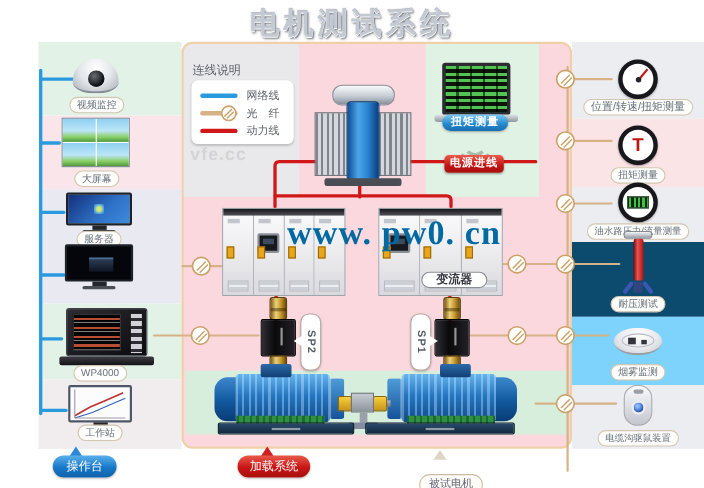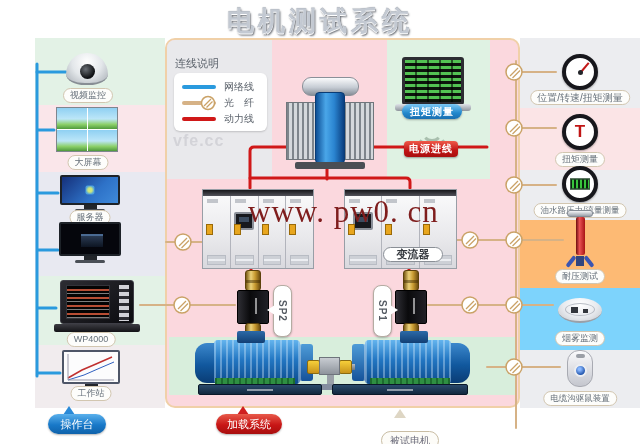--- a/index.html
+++ b/index.html
@@ -24,21 +24,21 @@
     background:#fbd8de; border:2px solid #f0d0a8; border-radius:10px; }
   .legend-area { position:absolute; left:0; top:0; width:105px; height:139px; background:#e9e9ec; border-radius:8px 0 0 0; }
   .laptop-area { position:absolute; left:220px; top:0; width:103px; height:139px; background:#dff2e3; }
   .motor-strip { position:absolute; left:2px; top:297px; width:347px; height:58px; background:#d8eedc; }
 
   .right-panel { position:absolute; left:520px; top:38px; width:120px; height:370px; }
   .r-row { position:absolute; left:0; width:120px; }
   .rr1 { top:0; height:70px; background:#ecedf0; }
   .rr2 { top:70px; height:62px; background:#fbe4e6; }
   .rr3 { top:132px; height:50px; background:#ecedf0; }
-  .rr4 { top:182px; height:68px; background:#fdba74; }
+  .rr4 { top:182px; height:68px; background:#0c4a6e; }
   .rr5 { top:250px; height:62px; background:#7dd3fc;padding-left:37px; }
   .rr6 { top:312px; height:58px; background:#ecedf0; }
 
   
   .lines { position:absolute; left:0; top:0; z-index:2; }
 
   
   .pill { position:absolute; background:#fdfdfb; border:1px solid #d2c6b0; border-radius:9px;
     color:#66707a; font-size:9px; line-height:13px; padding:0 6px; white-space:nowrap;
     transform:translateX(-50%); z-index:5; }
@@ -110,22 +110,22 @@
   
   .legend-title { position:absolute; left:8px; top:16px; font-size:11px; color:#5a616a; z-index:5; }
   .legend-box { position:absolute; left:7px; top:33px; width:93px; height:58px; background:#fff;
     border-radius:6px; box-shadow:0 1px 2px rgba(0,0,0,.18); z-index:5; }
   .lg-row { position:absolute; left:8px; height:14px; display:flex; align-items:center; }
   .lg-bar { width:34px; height:4px; border-radius:2px; margin-right:8px; }
   .lg-label { font-size:10px; color:#5a616a; }
   .lg-fiber-sym { position:absolute; left:18px; top:-6px; }
   .vfe { position:absolute; left:6px; top:92px; font-size:16px; font-weight:bold; color:#d3d3d8;
     letter-spacing:1px; z-index:5; }
-  .pw0 { position:absolute; left:248px; top:194px; z-index:9; font-family:"Liberation Serif", serif;
-    font-size:31px; font-weight:400; color:#7f1d1d; letter-spacing:1px; white-space:nowrap; }
+  .pw0 { position:absolute; left:261px; top:194px; z-index:9; font-family:"Liberation Serif", serif;
+    font-size:31px; font-weight:700; color:#0369a1; letter-spacing:1px; white-space:nowrap; }
 
   
   .tr-rad { position:absolute; width:31px; height:58px; border:1px solid #70767c; z-index:5;
     background:repeating-linear-gradient(90deg,#7e858c 0 2px,#d4d8dc 2px 5px); }
   .tr-blue { position:absolute; left:148px; top:52px; width:30px; height:72px; border-radius:4px; z-index:5;
     background:linear-gradient(90deg,#0d4f96,#4aa6e8 35%,#2a84d0 65%,#0a3f80); border:1px solid #0a3c74; }
   .tr-top { position:absolute; left:135px; top:37px; width:57px; height:19px; border-radius:9px; z-index:5;
     background:linear-gradient(180deg,#fafbfc,#c6ccd4 55%,#868e98); border:1px solid #8a9098; }
   .tr-base { position:absolute; left:128px; top:122px; width:70px; height:7px; background:#4a4e54; border-radius:2px; z-index:5; }
 

